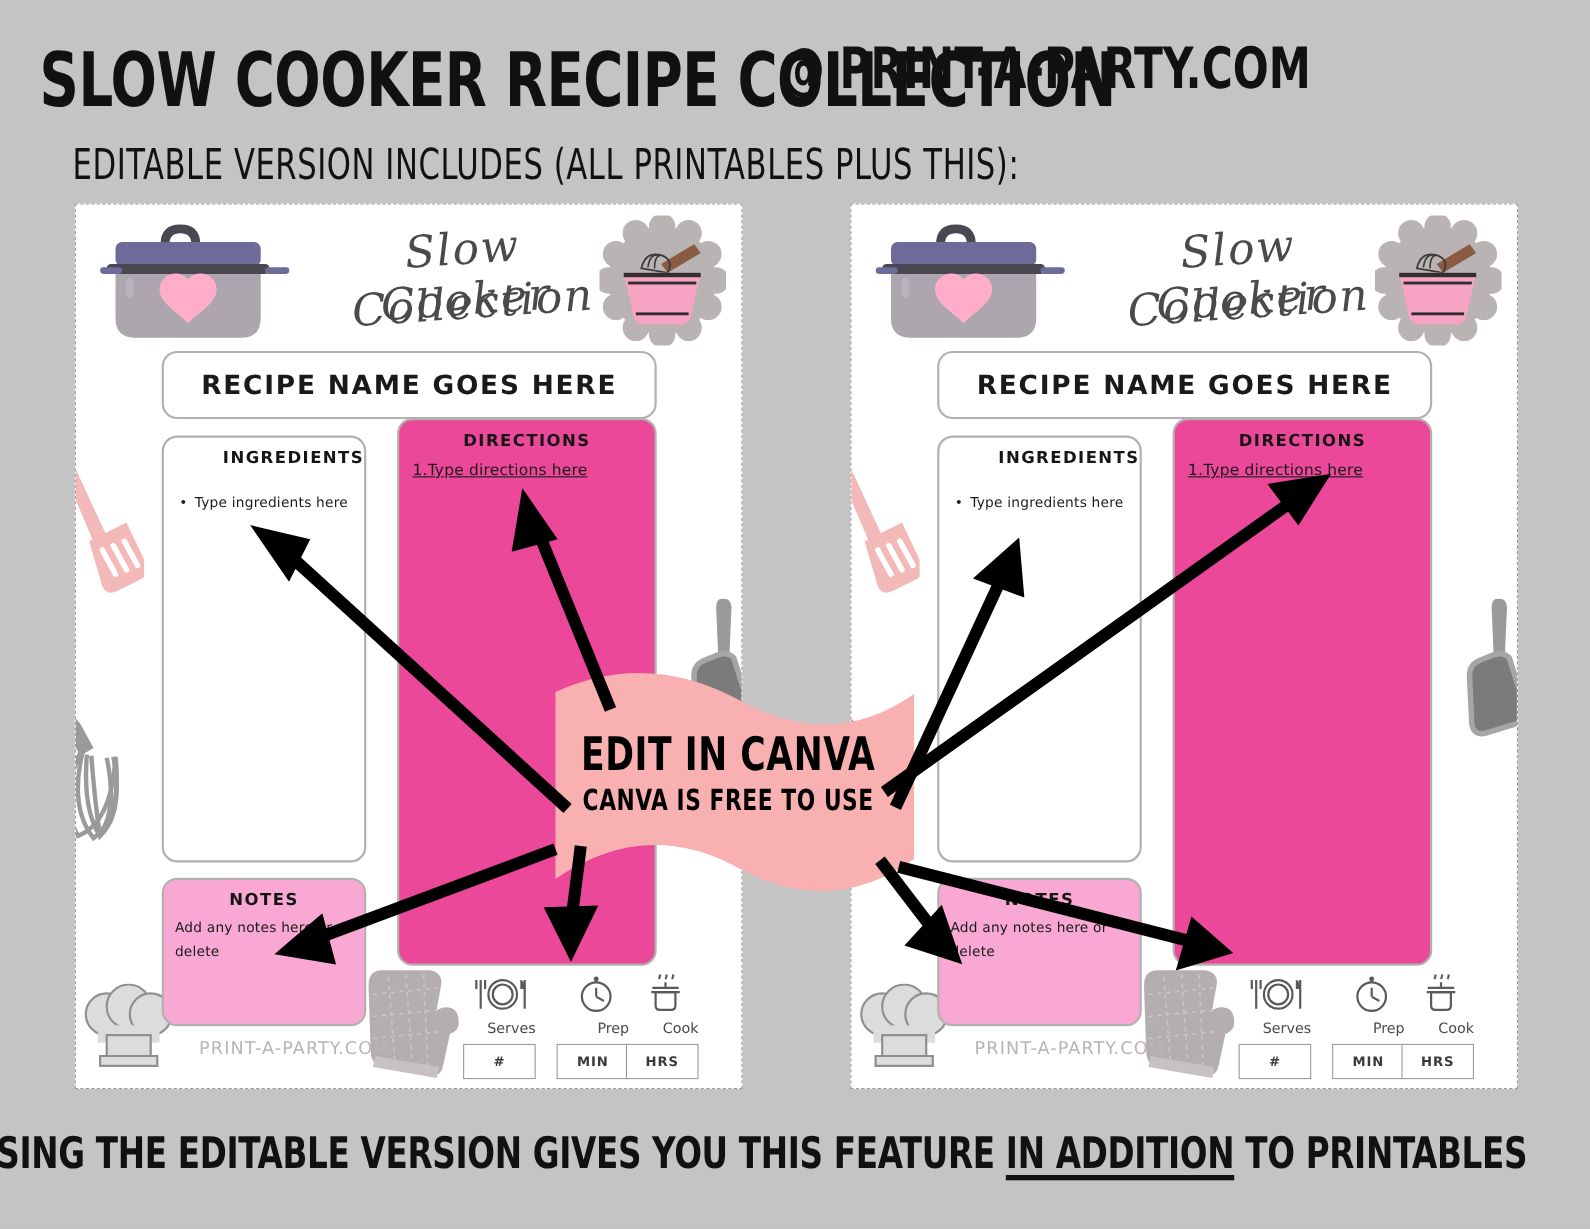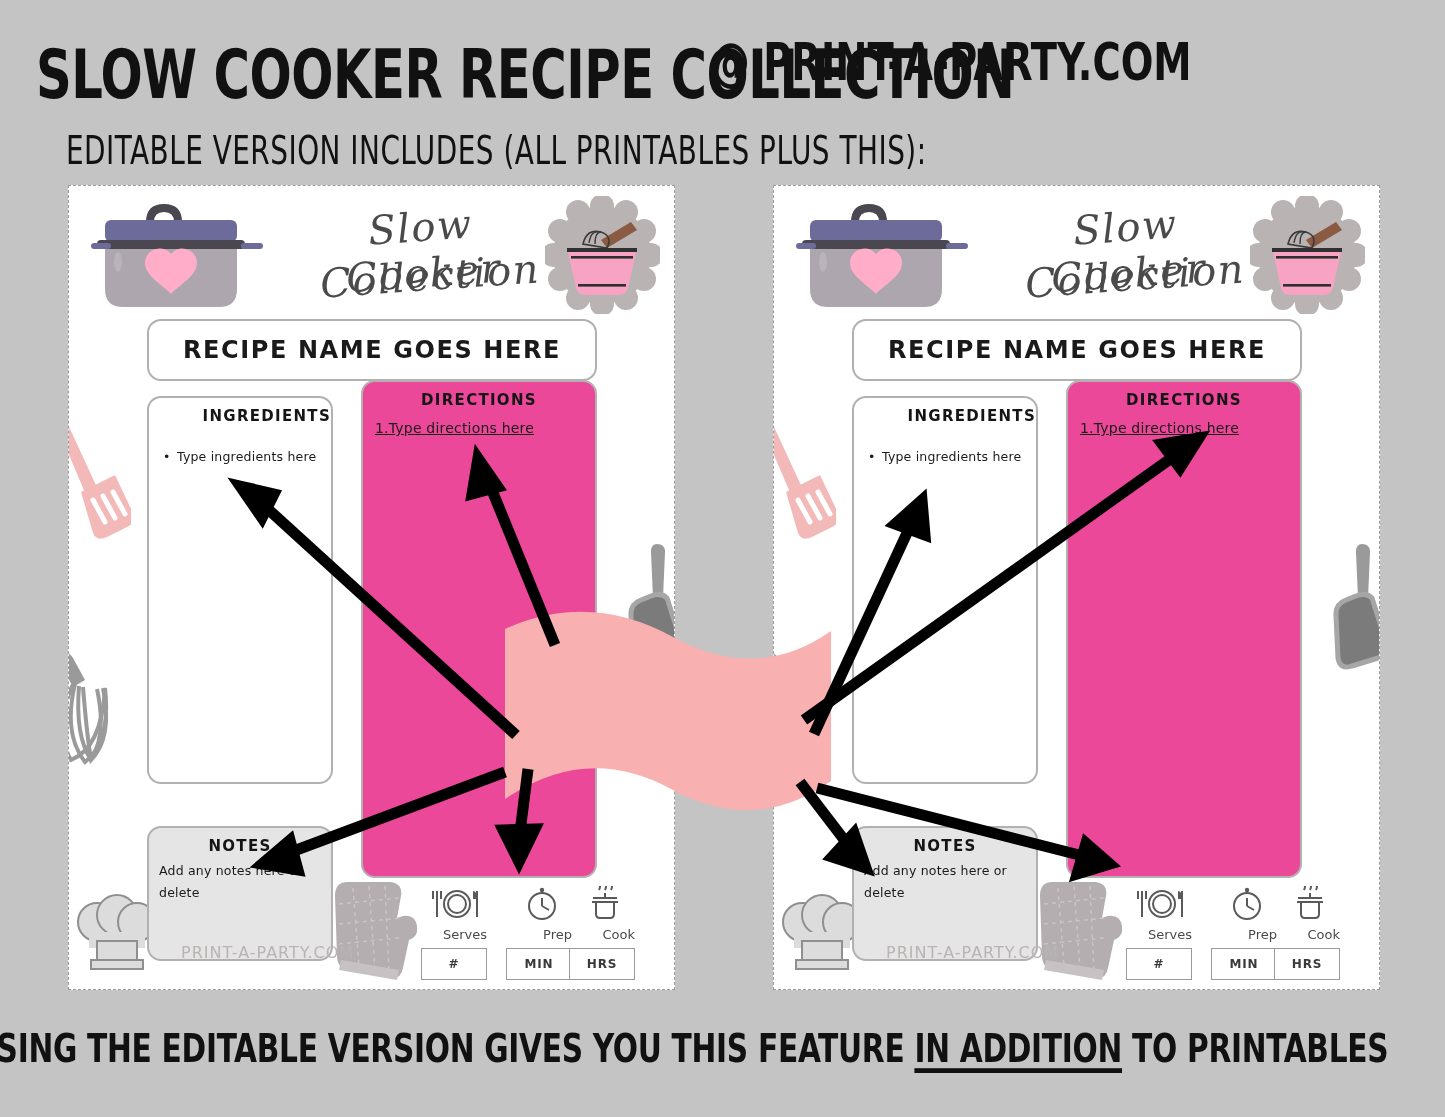--- a/index.html
+++ b/index.html
@@ -83,21 +83,21 @@
     font-size: 24px; font-weight: 600; letter-spacing: 1.6px; color: #1a1a1a;
   }
 
   
   .ing-box {
     position: absolute; left: 78px; top: 210px; width: 186px; height: 388px;
     border: 2px solid #b5b0b0; border-radius: 14px; background: #fff;
   }
   .notes-box {
     position: absolute; left: 78px; top: 612px; width: 186px; height: 135px;
-    border: 2px solid #b5b0b0; border-radius: 14px; background: #e5e5e5; margin-top: 28px;
+    border: 2px solid #b5b0b0; border-radius: 14px; background: #f9a8d4;
   }
   .dir-box {
     position: absolute; left: 292px; top: 194px; width: 236px; height: 498px;
     border: 2px solid #b5b0b0; border-radius: 14px; background: #ec4899;
   }
   .box-title {
     width: 100%; text-align: center; margin-top: 9px;
     font-family: "DejaVu Sans", sans-serif;
     font-size: 15px; font-weight: 700; letter-spacing: 1.3px; color: #151515;
   }
@@ -523,19 +523,23 @@
         <polygon points="1199,438 1180,468 1162,444"></polygon>
 
         <line x1="800" y1="782" x2="852" y2="850"></line>
         <polygon points="866,868 832,857 854,833"></polygon>
 
         <line x1="817" y1="788" x2="1087" y2="857"></line>
         <polygon points="1110,864 1077,874 1086,843"></polygon>
       </g>
     </svg>
 
+    <div class="banner-text">
+      <div class="l1">EDIT IN CANVA</div>
+      <div class="l2">CANVA IS FREE TO USE</div>
+    </div>
   </div>
 
   <div class="footnote">
     <span>**PURCHASING THE EDITABLE VERSION GIVES YOU THIS FEATURE </span><u>IN ADDITION</u><span> TO PRINTABLES</span>
   </div>
 
 </div>
 
 </body></html>

